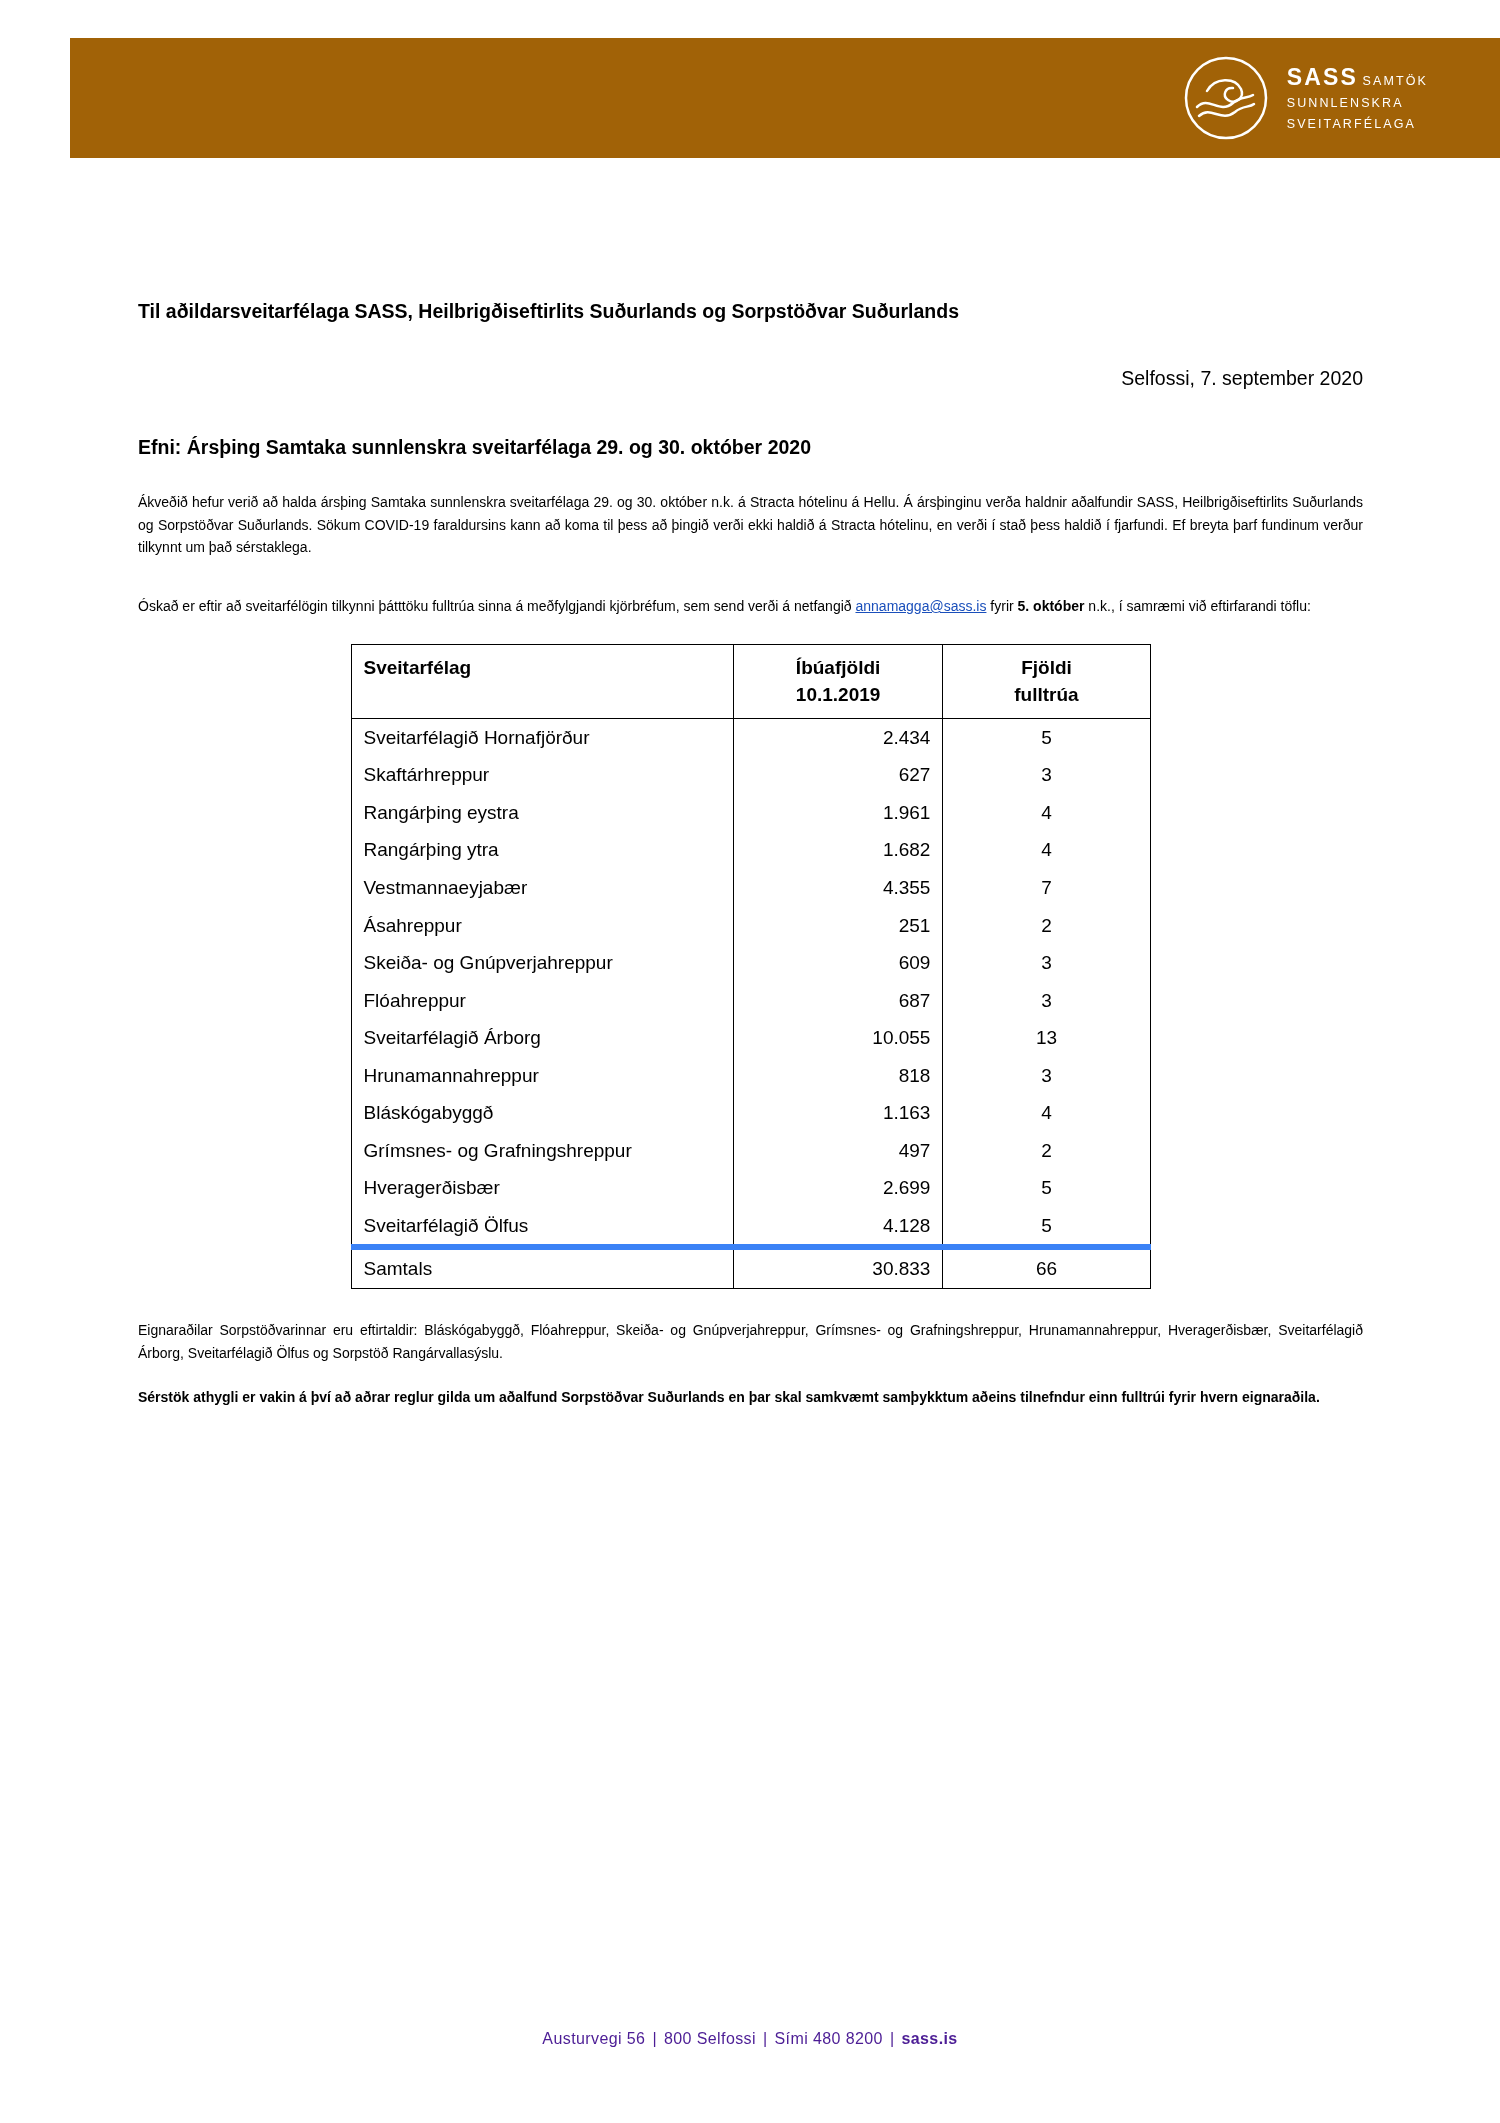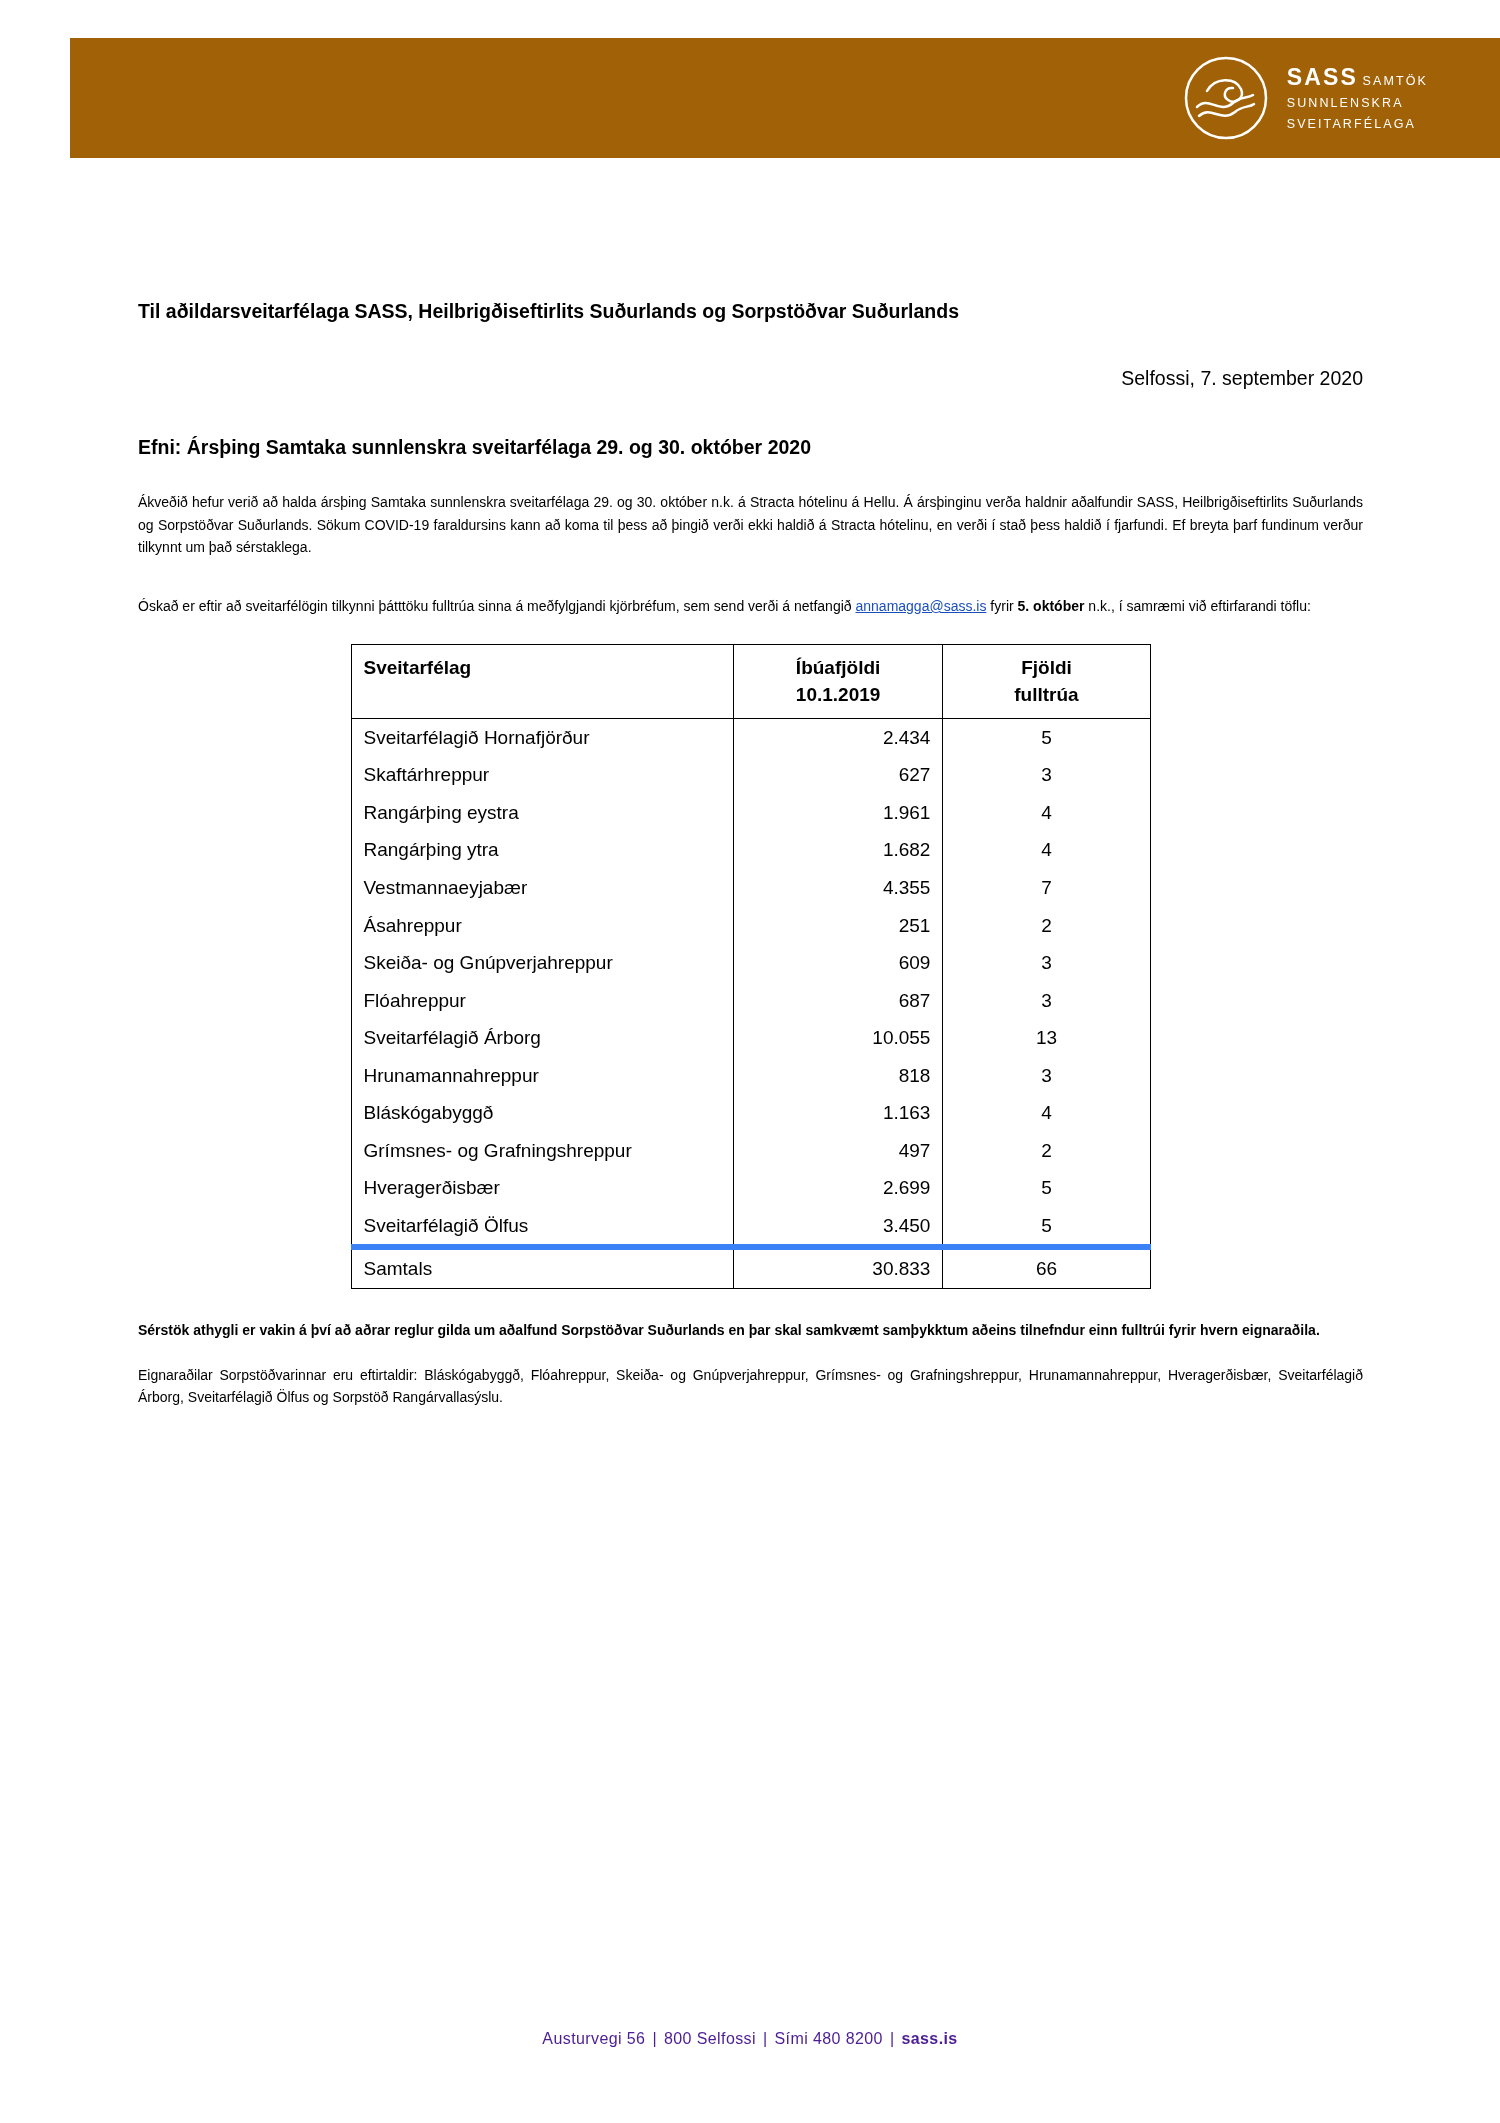--- a/index.html
+++ b/index.html
@@ -251,34 +251,34 @@
             <td class="c-pop">497</td>
             <td class="c-del">2</td>
           </tr>
           <tr class="body-row">
             <td class="c-name">Hveragerðisbær</td>
             <td class="c-pop">2.699</td>
             <td class="c-del">5</td>
           </tr>
           <tr class="body-row">
             <td class="c-name">Sveitarfélagið Ölfus</td>
-            <td class="c-pop">3.450</td>
+            <td class="c-pop">4.128</td>
             <td class="c-del">5</td>
           </tr>
         </tbody>
       <tfoot>
         <tr class="total-row">
           <td class="c-name">Samtals</td>
           <td class="c-pop">30.833</td>
           <td class="c-del">66</td>
         </tr>
       </tfoot>
     </table>
   </div>
 
+  <p class="para">Eignaraðilar Sorpstöðvarinnar eru eftirtaldir: Bláskógabyggð, Flóahreppur, Skeiða- og Gnúpverjahreppur, Grímsnes- og Grafningshreppur, Hrunamannahreppur, Hveragerðisbær, Sveitarfélagið Árborg, Sveitarfélagið Ölfus og Sorpstöð Rangárvallasýslu.</p>
+
   <p class="para bold">Sérstök athygli er vakin á því að aðrar reglur gilda um aðalfund Sorpstöðvar Suðurlands en þar skal samkvæmt samþykktum aðeins tilnefndur einn fulltrúi fyrir hvern eignaraðila.</p>
-
-  <p class="para">Eignaraðilar Sorpstöðvarinnar eru eftirtaldir: Bláskógabyggð, Flóahreppur, Skeiða- og Gnúpverjahreppur, Grímsnes- og Grafningshreppur, Hrunamannahreppur, Hveragerðisbær, Sveitarfélagið Árborg, Sveitarfélagið Ölfus og Sorpstöð Rangárvallasýslu.</p>
 </div>
 
 <div class="footer">
   <span>Austurvegi 56</span><span class="sep">|</span><span>800 Selfossi</span><span class="sep">|</span><span>Sími 480 8200</span><span class="sep">|</span><span class="site">sass.is</span>
 </div>
 
 </body></html>

